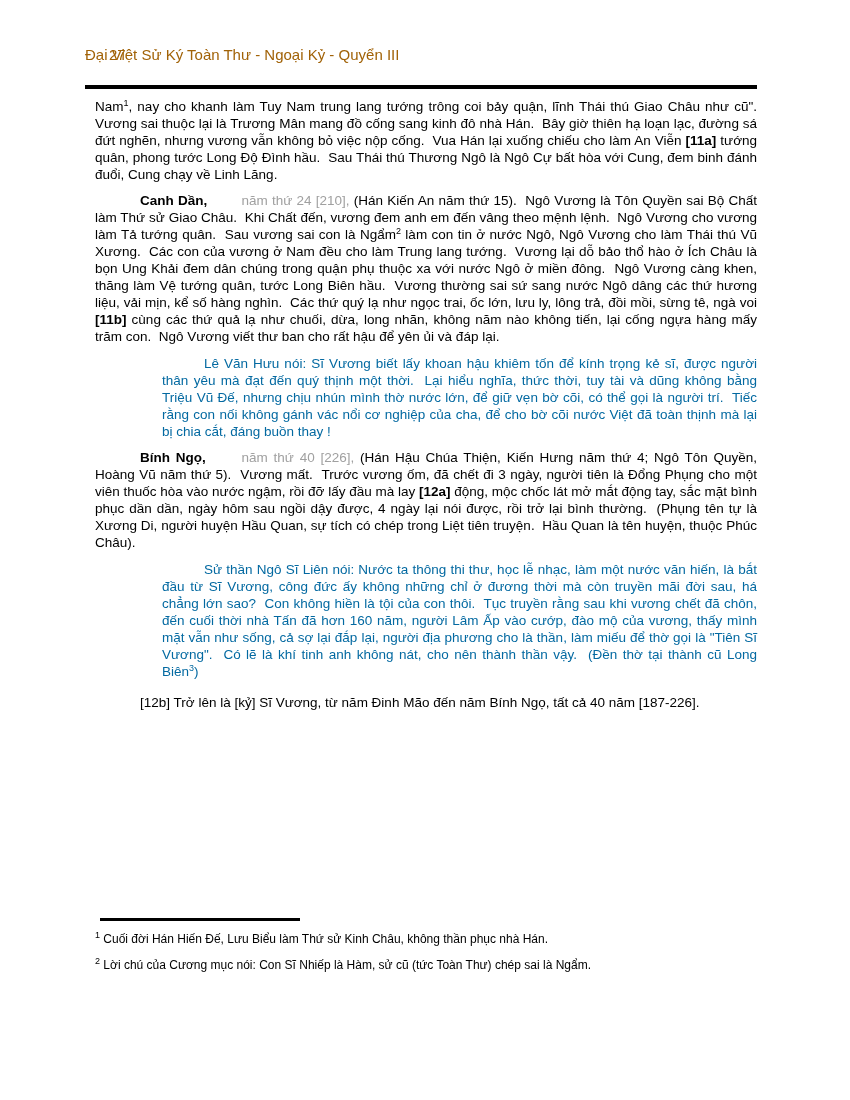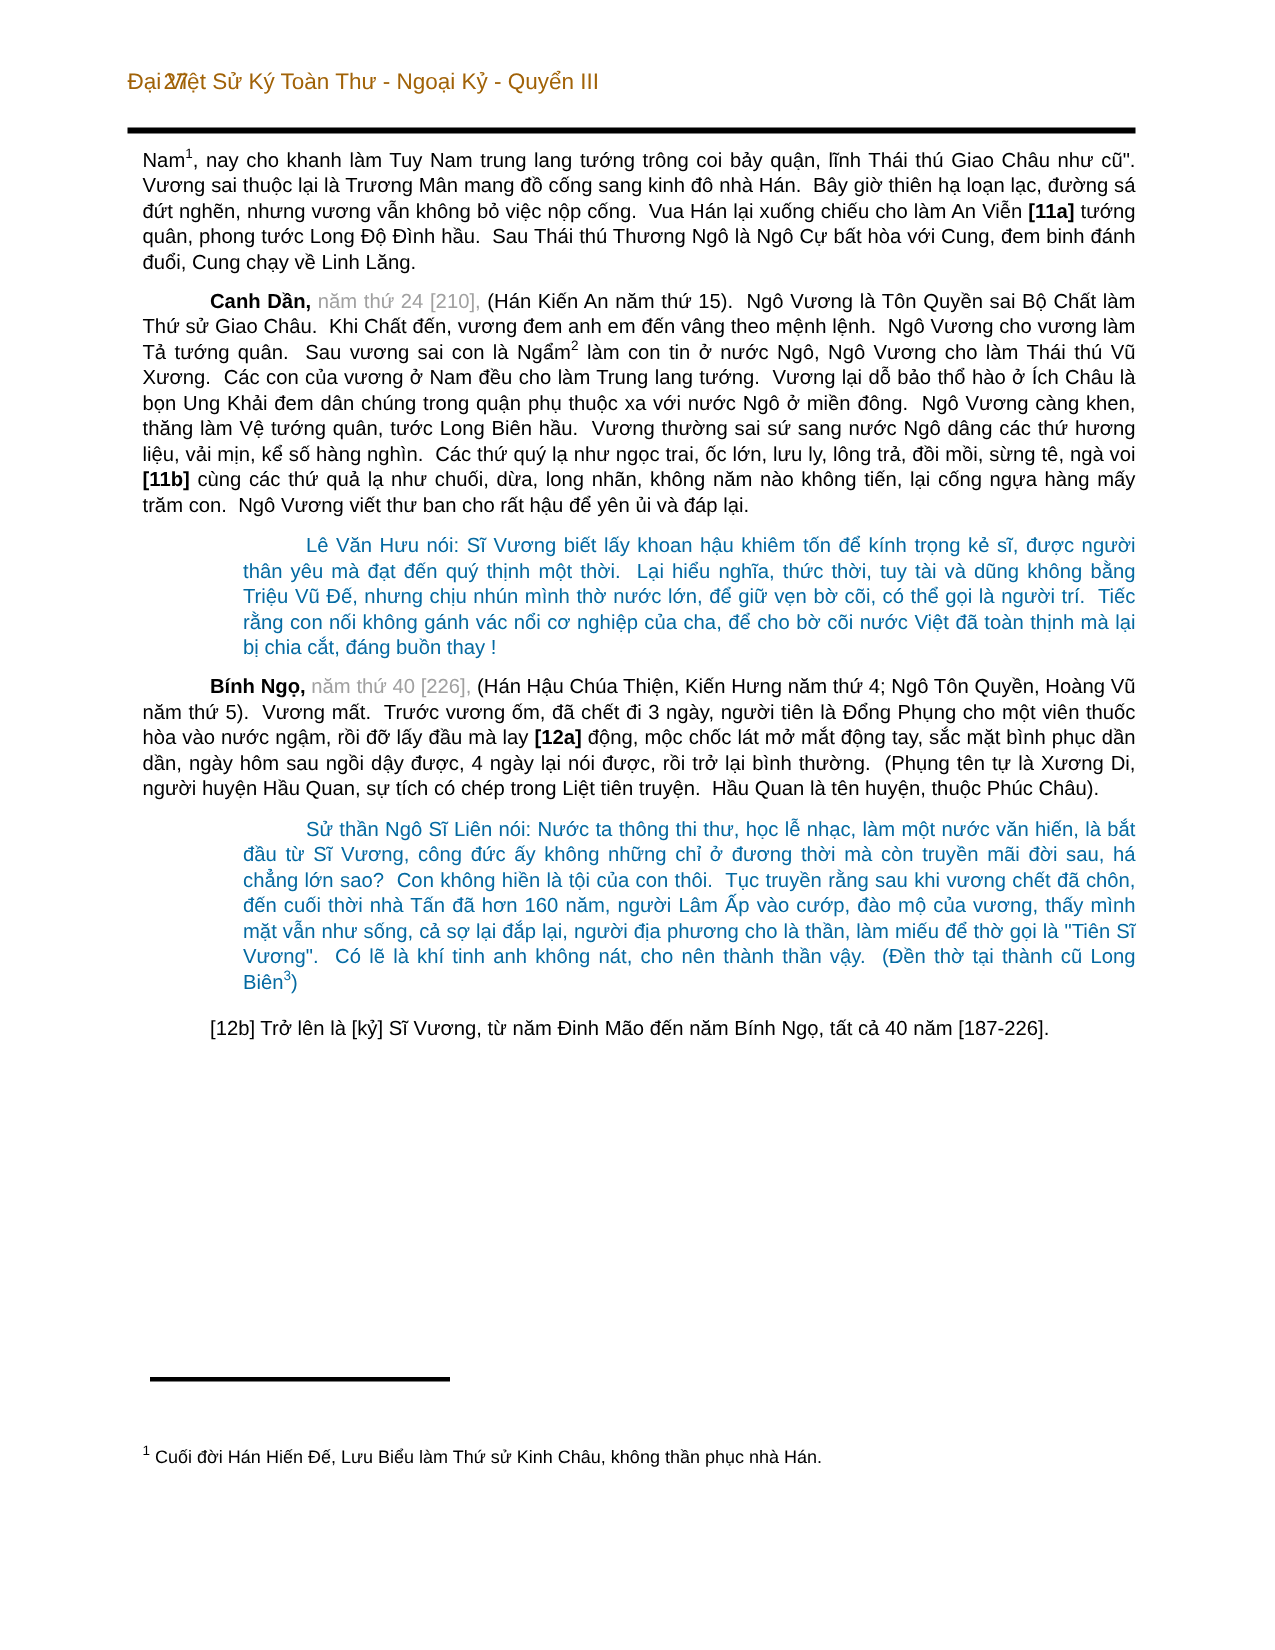--- a/index.html
+++ b/index.html
@@ -34,29 +34,29 @@
     margin:10px 0 9px 67px;
     color:#0369a1;
     text-indent:42px;
   }
   p.bold{
     font-weight:normal;
     text-indent:45px;
     margin-top:14px;
   }
   .seg-b{font-weight:bold;}
-  .seg-gray{color:#a0a0a0;}
+  .seg-gray{color:#a0a0a0;margin-left:30px;}
   sup{font-size:9px;line-height:0;vertical-align:super;}
   
   .footnote-sep{
     position:absolute;top:918px;left:100px;width:200px;height:3px;background:#000;
   }
   .footnotes{
     position:absolute;top:932px;left:95px;width:662px;
-    font-size:12px;line-height:15px;color:#000;margin-top:32px;
+    font-size:12px;line-height:15px;color:#000;
   }
   .footnotes p{margin:0 0 11px 0;}
 </style>
 </head>
 <body>
 
 <div class="page">
 
   <div class="running-header">
     <span class="page-number">27</span>
@@ -64,15 +64,16 @@
   </div>
 
   <div class="header-rule"></div>
 
   <main class="body-text" id="content"><p class="para"><span>Nam</span><sup>1</sup><span>, nay cho khanh làm Tuy Nam trung lang tướng trông coi bảy quận, lĩnh Thái thú Giao Châu như cũ".  Vương sai thuộc lại là Trương Mân mang đồ cống sang kinh đô nhà Hán.  Bây giờ thiên hạ loạn lạc, đường sá đứt nghẽn, nhưng vương vẫn không bỏ việc nộp cống.  Vua Hán lại xuống chiếu cho làm An Viễn </span><span class="seg-b">[11a]</span><span> tướng quân, phong tước Long Độ Đình hầu.  Sau Thái thú Thương Ngô là Ngô Cự bất hòa với Cung, đem binh đánh đuổi, Cung chạy về Linh Lăng.</span></p><p class="para indent"><span class="seg-b">Canh Dần, </span><span class="seg-gray">năm thứ 24 [210], </span><span>(Hán Kiến An năm thứ 15).  Ngô Vương là Tôn Quyền sai Bộ Chất làm Thứ sử Giao Châu.  Khi Chất đến, vương đem anh em đến vâng theo mệnh lệnh.  Ngô Vương cho vương làm Tả tướng quân.  Sau vương sai con là Ngẩm</span><sup>2</sup><span> làm con tin ở nước Ngô, Ngô Vương cho làm Thái thú Vũ Xương.  Các con của vương ở Nam đều cho làm Trung lang tướng.  Vương lại dỗ bảo thổ hào ở Ích Châu là bọn Ung Khải đem dân chúng trong quận phụ thuộc xa với nước Ngô ở miền đông.  Ngô Vương càng khen, thăng làm Vệ tướng quân, tước Long Biên hầu.  Vương thường sai sứ sang nước Ngô dâng các thứ hương liệu, vải mịn, kể số hàng nghìn.  Các thứ quý lạ như ngọc trai, ốc lớn, lưu ly, lông trả, đồi mồi, sừng tê, ngà voi </span><span class="seg-b">[11b]</span><span> cùng các thứ quả lạ như chuối, dừa, long nhãn, không năm nào không tiến, lại cống ngựa hàng mấy trăm con.  Ngô Vương viết thư ban cho rất hậu để yên ủi và đáp lại.</span></p><p class="quote"><span>Lê Văn Hưu nói: Sĩ Vương biết lấy khoan hậu khiêm tốn để kính trọng kẻ sĩ, được người thân yêu mà đạt đến quý thịnh một thời.  Lại hiểu nghĩa, thức thời, tuy tài và dũng không bằng Triệu Vũ Đế, nhưng chịu nhún mình thờ nước lớn, để giữ vẹn bờ cõi, có thể gọi là người trí.  Tiếc rằng con nối không gánh vác nổi cơ nghiệp của cha, để cho bờ cõi nước Việt đã toàn thịnh mà lại bị chia cắt, đáng buồn thay !</span></p><p class="para indent"><span class="seg-b">Bính Ngọ, </span><span class="seg-gray">năm thứ 40 [226], </span><span>(Hán Hậu Chúa Thiện, Kiến Hưng năm thứ 4; Ngô Tôn Quyền, Hoàng Vũ năm thứ 5).  Vương mất.  Trước vương ốm, đã chết đi 3 ngày, người tiên là Đổng Phụng cho một viên thuốc hòa vào nước ngậm, rồi đỡ lấy đầu mà lay </span><span class="seg-b">[12a]</span><span> động, mộc chốc lát mở mắt động tay, sắc mặt bình phục dần dần, ngày hôm sau ngồi dậy được, 4 ngày lại nói được, rồi trở lại bình thường.  (Phụng tên tự là Xương Di, người huyện Hầu Quan, sự tích có chép trong Liệt tiên truyện.  Hầu Quan là tên huyện, thuộc Phúc Châu).</span></p><p class="quote"><span>Sử thần Ngô Sĩ Liên nói: Nước ta thông thi thư, học lễ nhạc, làm một nước văn hiến, là bắt đầu từ Sĩ Vương, công đức ấy không những chỉ ở đương thời mà còn truyền mãi đời sau, há chẳng lớn sao?  Con không hiền là tội của con thôi.  Tục truyền rằng sau khi vương chết đã chôn, đến cuối thời nhà Tấn đã hơn 160 năm, người Lâm Ấp vào cướp, đào mộ của vương, thấy mình mặt vẫn như sống, cả sợ lại đắp lại, người địa phương cho là thần, làm miếu để thờ gọi là "Tiên Sĩ Vương".  Có lẽ là khí tinh anh không nát, cho nên thành thần vậy.  (Đền thờ tại thành cũ Long Biên</span><sup>3</sup><span>)</span></p><p class="bold"><span>[12b] Trở lên là [kỷ] Sĩ Vương, từ năm Đinh Mão đến năm Bính Ngọ, tất cả 40 năm [187-226].</span></p></main>
 
   <div class="footnote-sep"></div>
 
   <section class="footnotes" id="footnotes">
       <p><sup>1</sup><span> Cuối đời Hán Hiến Đế, Lưu Biểu làm Thứ sử Kinh Châu, không thần phục nhà Hán.</span></p>
+      <p><sup>2</sup><span> Lời chú của Cương mục nói: Con Sĩ Nhiếp là Hàm, sử cũ (tức Toàn Thư) chép sai là Ngẩm.</span></p>
     </section>
 
 </div>
 
 </body></html>

